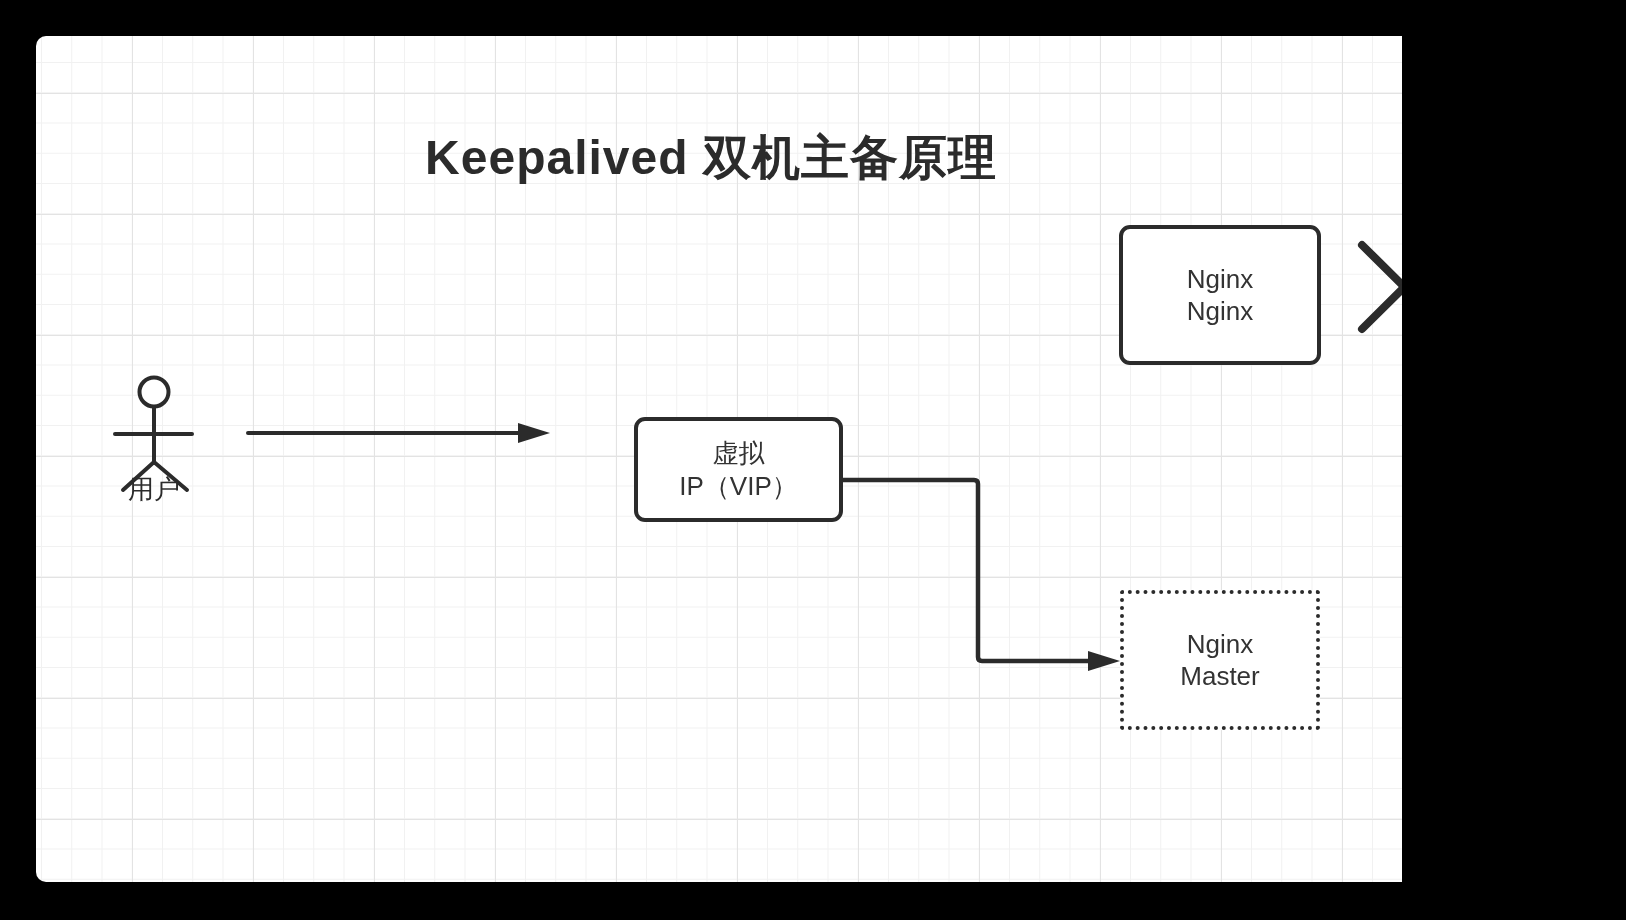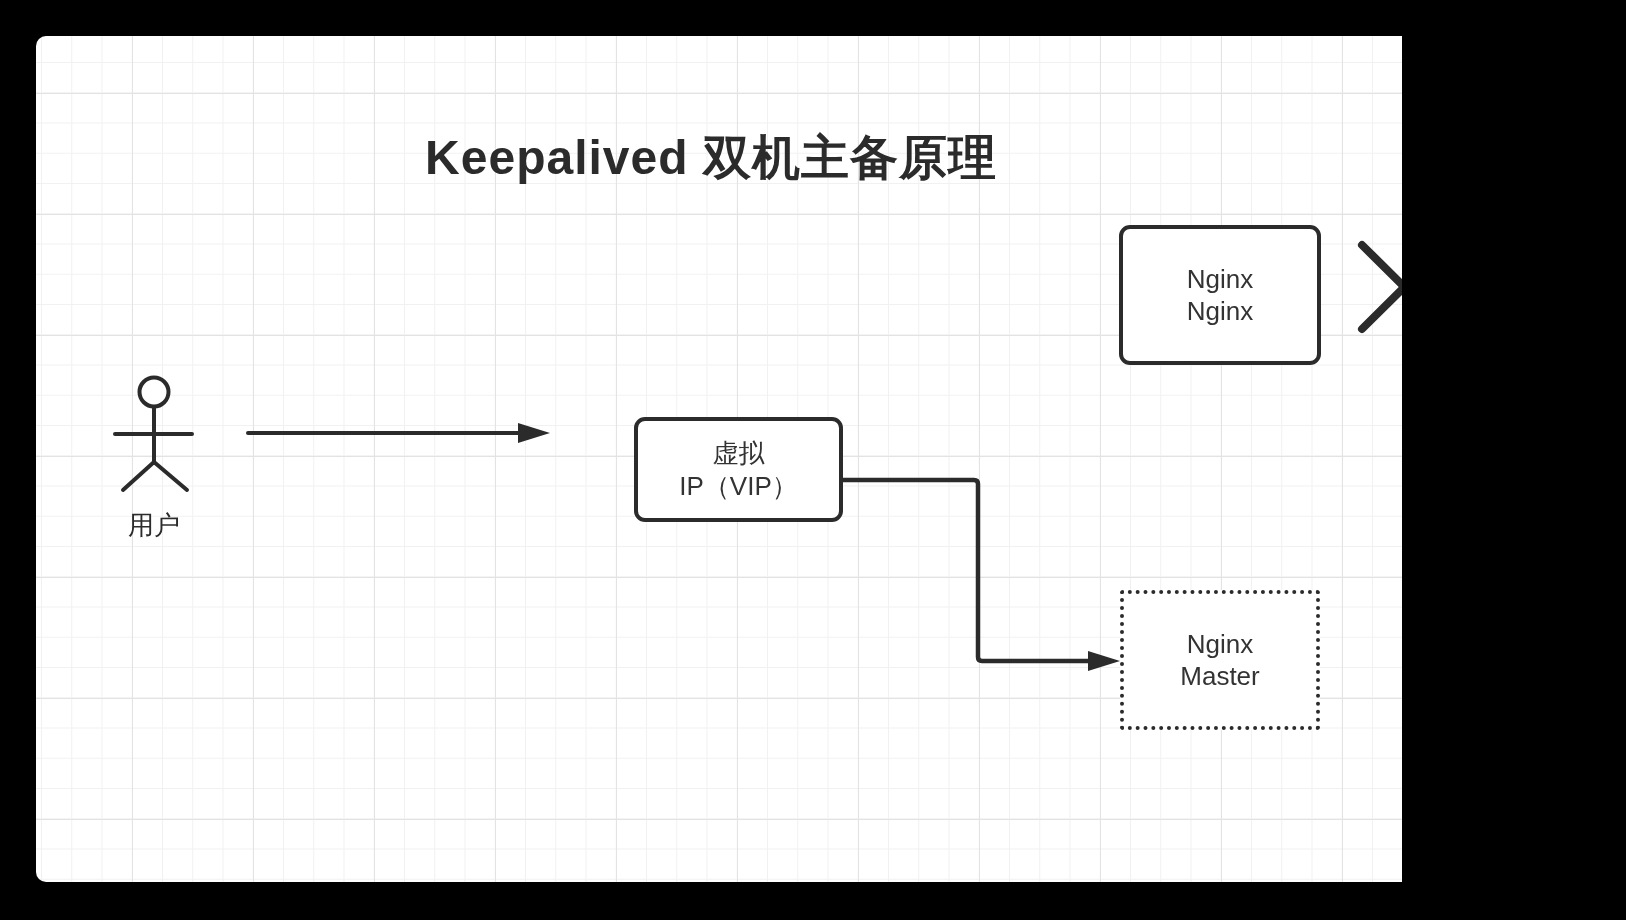--- a/index.html
+++ b/index.html
@@ -74,21 +74,21 @@
     border-radius: 3px;
   }
 
   .node-vip    { left: 598px;  top: 346px; width: 209px; height: 105px; margin-top: 35px; }
   .node-master { left: 1083px; top: 189px; width: 202px; height: 140px; }
   .node-backup { left: 1084px; top: 554px; width: 200px; height: 140px; }
 
   .actor-label {
     position: absolute;
     left: 68px;
-    top: 472px;
+    top: 436px;
     width: 100px;
     text-align: center;
     font-size: 26px;
     color: #2b2b2b;
   }
 </style>
 </head>
 <body>
 
 <div class="screen">

